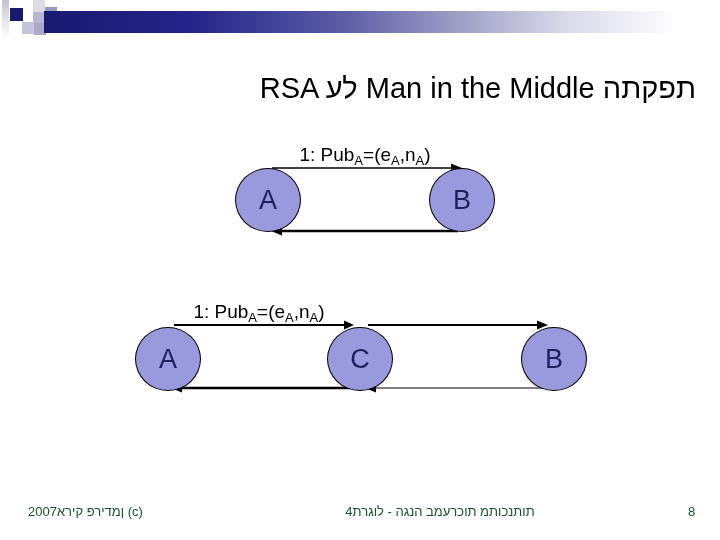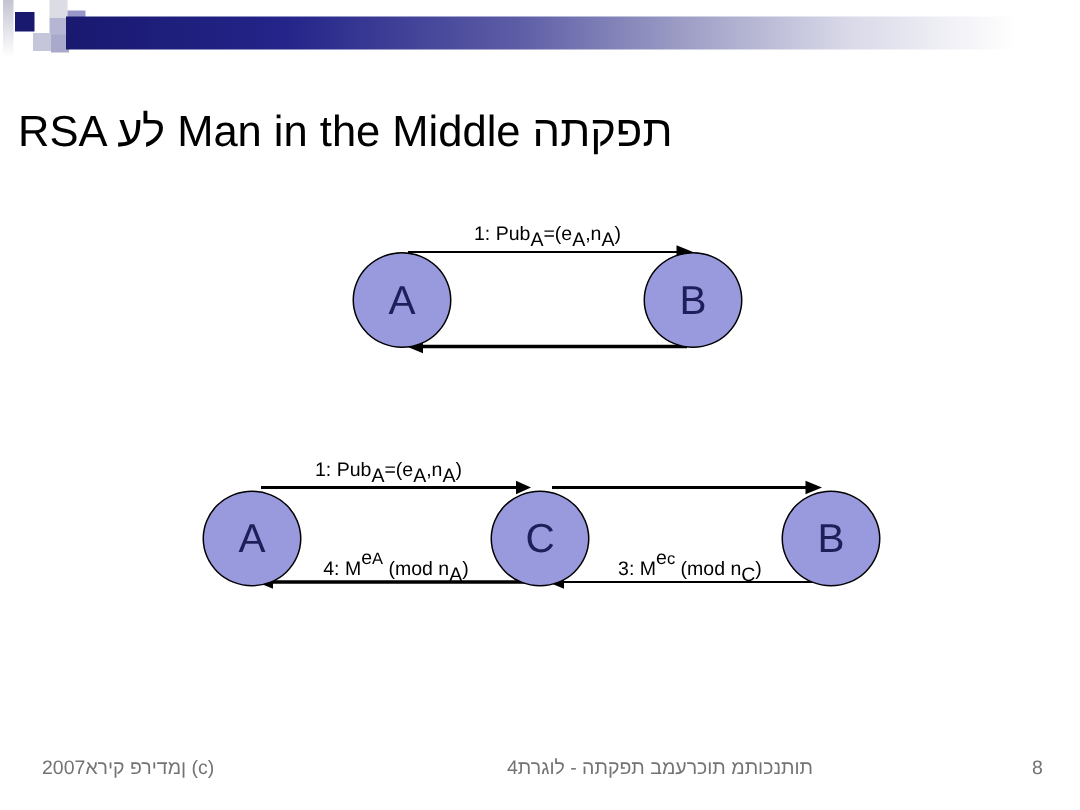--- a/index.html
+++ b/index.html
@@ -14,36 +14,36 @@
   .deco-sq1 { left:33px; top:0; width:12px; height:12px; background:#dcdce4; }
   .deco-sq2 { left:33px; top:12px; width:12px; height:12px; background:#b6b6d4; }
   .deco-sq3 { left:45px; top:7px; width:12px; height:14px; background:#9898c8; }
   .deco-sq4 { left:22px; top:22px; width:12px; height:12px; background:#c6c6da; }
   .deco-sq5 { left:34px; top:23px; width:12px; height:12px; background:#a9a9cc; }
   .deco-hbar { left:44px; top:11px; width:666px; height:22px;
     background:linear-gradient(90deg,#191970 0%,#24248a 22%,#5c5ca6 45%,#9e9ec6 62%,#d8d8e8 78%,#ffffff 95%); }
 
   .raw-bidi { unicode-bidi:bidi-override; direction:ltr; }
 
-  .page-title { position:absolute; left:12px; top:72px; width:696px; text-align:left;
+  .page-title { position:absolute; left:0; top:72px; width:696px; text-align:right;
     font-size:29px; color:#000000; letter-spacing:0px; }
 
   .node { position:absolute; width:66px; height:64px; border-radius:50%;
     background:#9999dd; border:1px solid #000000; display:flex; align-items:center; justify-content:center;
     font-size:27px; color:#1e1e5a; }
 
   .msg { position:absolute; font-size:19px; color:#000000; text-align:center; white-space:nowrap; }
-  .seg-text { font-size:13px; }
+  .seg-text { font-size:19px; }
   .seg-sub { font-size:13px; vertical-align:-4px; }
   .seg-sup { font-size:13px; vertical-align:7px; }
   .seg-sup_small { font-size:11px; vertical-align:7px; }
 
   svg.arrows { position:absolute; left:0; top:0; width:720px; height:540px; pointer-events:none; }
 
-  .footer-text { position:absolute; top:504px; font-size:13px; color:#737373; white-space:nowrap; }
+  .footer-text { position:absolute; top:504px; font-size:13px; color:#14532d; white-space:nowrap; }
   .footer-left { left:28px; }
   .footer-center { left:330px; width:220px; text-align:center; }
   .footer-page { left:688px; }
 </style>
 </head>
 <body>
 
 <div class="slide">
 
   <div class="deco deco-vbar"></div>
@@ -103,20 +103,18 @@
     <span>A</span>
   </div>
   <div class="node" style="left:327px; top:327px;">
     <span>C</span>
   </div>
   <div class="node" style="left:521px; top:327px;">
     <span>B</span>
   </div>
 
   <div class="msg" style="left:184px; top:301px; width:150px;"><span class="seg-text">1: Pub</span><span class="seg-sub">A</span><span class="seg-text">=(e</span><span class="seg-sub">A</span><span class="seg-text">,n</span><span class="seg-sub">A</span><span class="seg-text">)</span></div>
-  <div class="msg" style="left:198px; top:364px; width:132px;"><span class="seg-text">4: M</span><span class="seg-sup">e</span><span class="seg-sup_small">A</span><span class="seg-text"> (mod n</span><span class="seg-sub">A</span><span class="seg-text">)</span></div>
-  <div class="msg" style="left:392px; top:364px; width:136px;"><span class="seg-text">3: M</span><span class="seg-sup">e</span><span class="seg-sup_small">c</span><span class="seg-text"> (mod n</span><span class="seg-sub">C</span><span class="seg-text">)</span></div>
 
   <div class="footer-text footer-left raw-bidi">2007אריק פרידמן (c)</div>
-  <div class="footer-text footer-center raw-bidi">4תרגול - התקפת במערכות מתוכנתות</div>
+  <div class="footer-text footer-center raw-bidi">4תרגול - הגנה במערכות מתוכנתות</div>
   <div class="footer-text footer-page">8</div>
 
 </div>
 
 </body></html>

